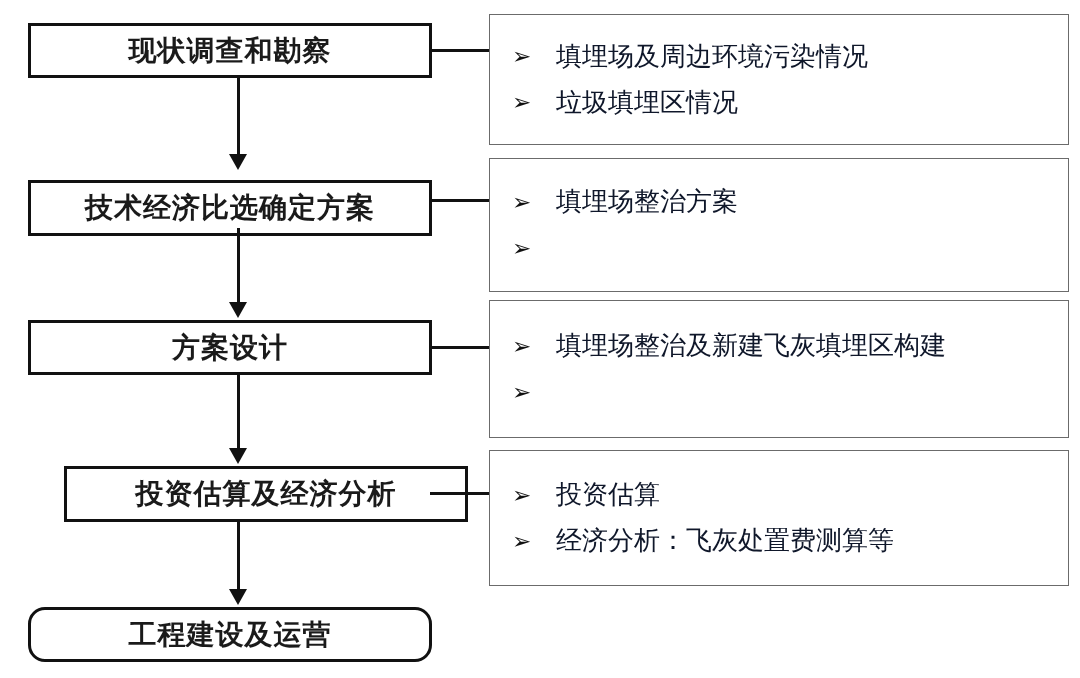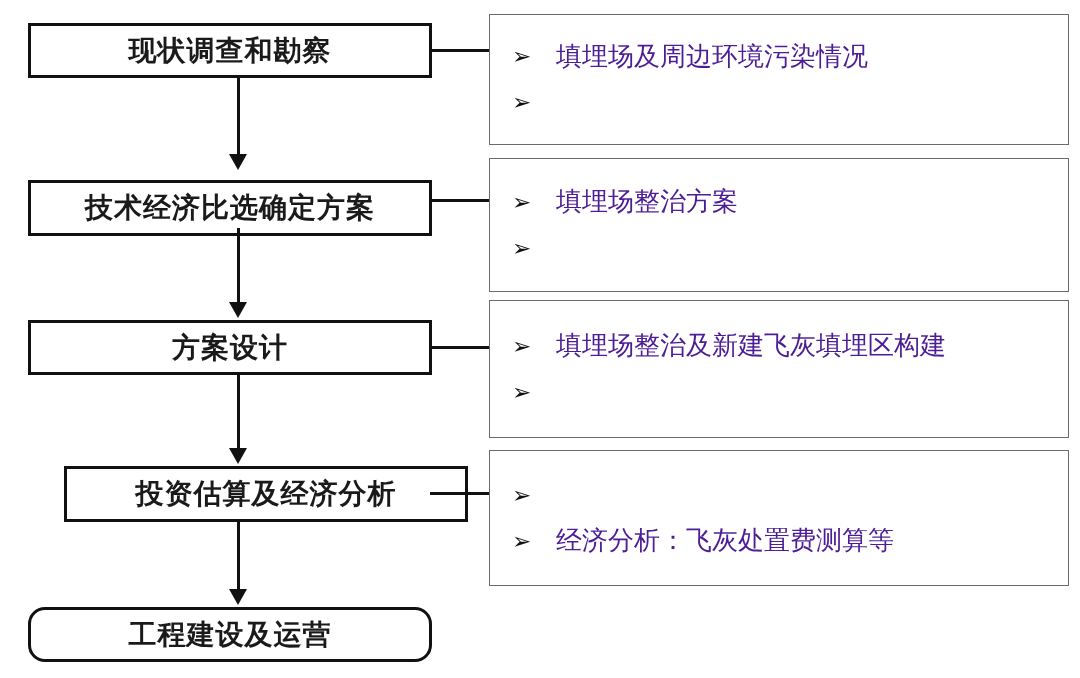--- a/index.html
+++ b/index.html
@@ -60,21 +60,21 @@
     font-family: "DejaVu Sans", sans-serif;
     font-size: 23px;
     line-height: 1;
     color: #111111;
     display: inline-block;
   }
   .detail-text {
     font-family: "DejaVu Serif", serif;
     font-size: 26px;
     line-height: 1.15;
-    color: #4c1d95;
+    color: #0f172a;
     white-space: nowrap;
   }
 
   
   .h-connector {
     position: absolute;
     height: 0;
     border-top: 3px solid #111111;
   }
   .v-connector {
@@ -102,20 +102,21 @@
 
   <div class="h-connector" style="left:430px; top:49px; width:60px;"></div>
 
   <div class="detail-panel" style="left:489px; top:14px; width:580px; height:131px;">
     <div class="detail-item">
       <span class="bullet-arrow">➢</span>
       <span class="detail-text">填埋场及周边环境污染情况</span>
     </div>
     <div class="detail-item">
       <span class="bullet-arrow">➢</span>
+      <span class="detail-text">垃圾填埋区情况</span>
     </div>
   </div>
 
   <div class="v-connector" style="left:237px; top:78px; height:78px;"></div>
   <div class="v-arrowhead" style="left:229px; top:154px;"></div>
 
   <div class="stage-box" style="left:28px; top:172px; width:404px; height:56px;margin-top:8px;">
     <span class="stage-label">技术经济比选确定方案</span>
   </div>
 
@@ -155,20 +156,21 @@
 
   <div class="stage-box" style="left:28px; top:466px; width:404px; height:56px;margin-left:36px;">
     <span class="stage-label">投资估算及经济分析</span>
   </div>
 
   <div class="h-connector" style="left:430px; top:492px; width:60px;"></div>
 
   <div class="detail-panel" style="left:489px; top:450px; width:580px; height:136px;">
     <div class="detail-item">
       <span class="bullet-arrow">➢</span>
+      <span class="detail-text">投资估算</span>
     </div>
     <div class="detail-item">
       <span class="bullet-arrow">➢</span>
       <span class="detail-text">经济分析：飞灰处置费测算等</span>
     </div>
   </div>
 
   <div class="v-connector" style="left:237px; top:522px; height:69px;"></div>
   <div class="v-arrowhead" style="left:229px; top:589px;"></div>
 

